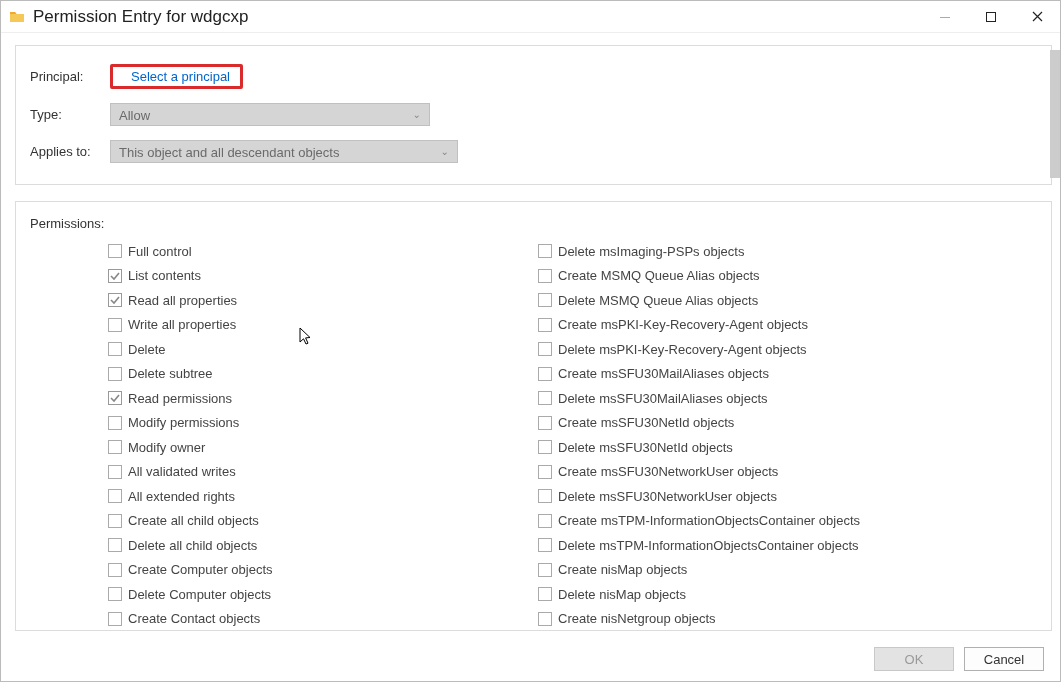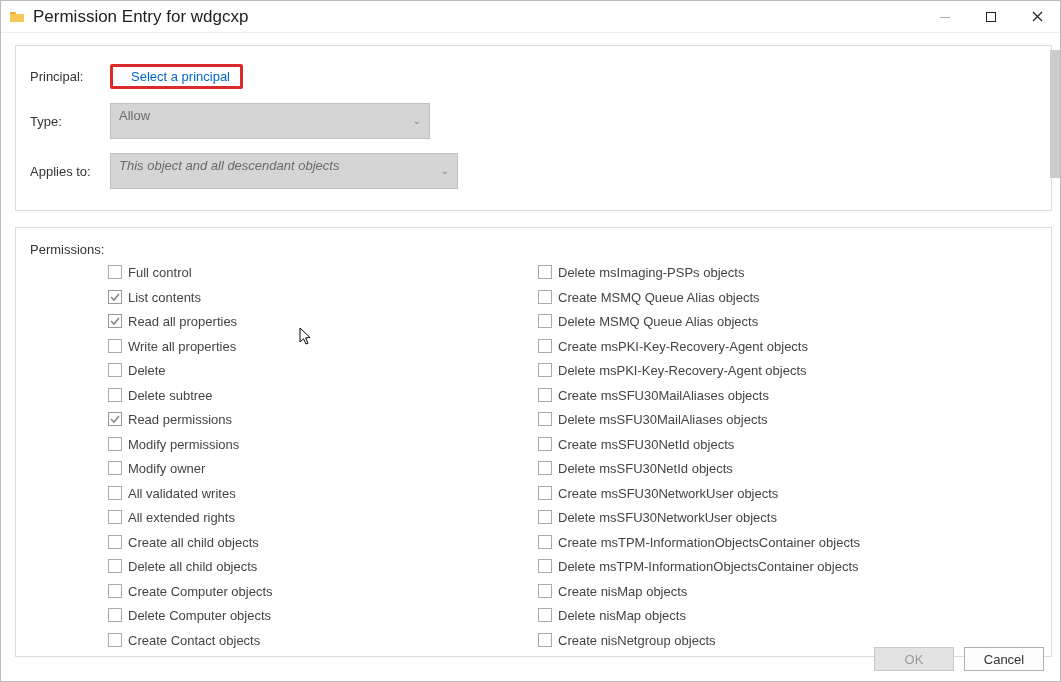--- a/index.html
+++ b/index.html
@@ -64,52 +64,53 @@
     padding:2px 10px;
     border-radius:2px;
   }
   .link {
     color:#0066cc;
     margin-left:8px;
   }
   .select-dis {
     background:#d5d5d5;
     border:1px solid #c0c0c0;
-    height:36px;
+    height:23px;
     line-height:24px;
     padding:0 8px;
     color:#6a6a6a;
     position:relative;
   }
   .select-dis .chev {
     position:absolute; right:8px; top:50%; transform:translateY(-50%);
     color:#888; font-size:10px;
   }
   .w320 { width:320px; }
-  .w345 { width:348px;font-style:italic; }
+  .w345 { width:348px; }
 
   
   .perm-panel {
     border:1px solid #dcdcdc;
     padding:14px 14px 10px 14px;
     height:430px;
     overflow:hidden;
   }
   .perm-header { margin-bottom:8px; }
   .perm-cols {
     display:flex;
     padding-left:78px;
   }
   .perm-col {
     width:430px;
     display:flex;
     flex-direction:column;
   }
   .perm-item {
     display:flex;
+    align-items:center;
     height:24.5px;
     color:#444;
   }
   .cb {
     width:14px; height:14px;
     border:1px solid #aaa;
     margin-right:6px;
     display:flex; align-items:center; justify-content:center;
     background:#fff;
   }

